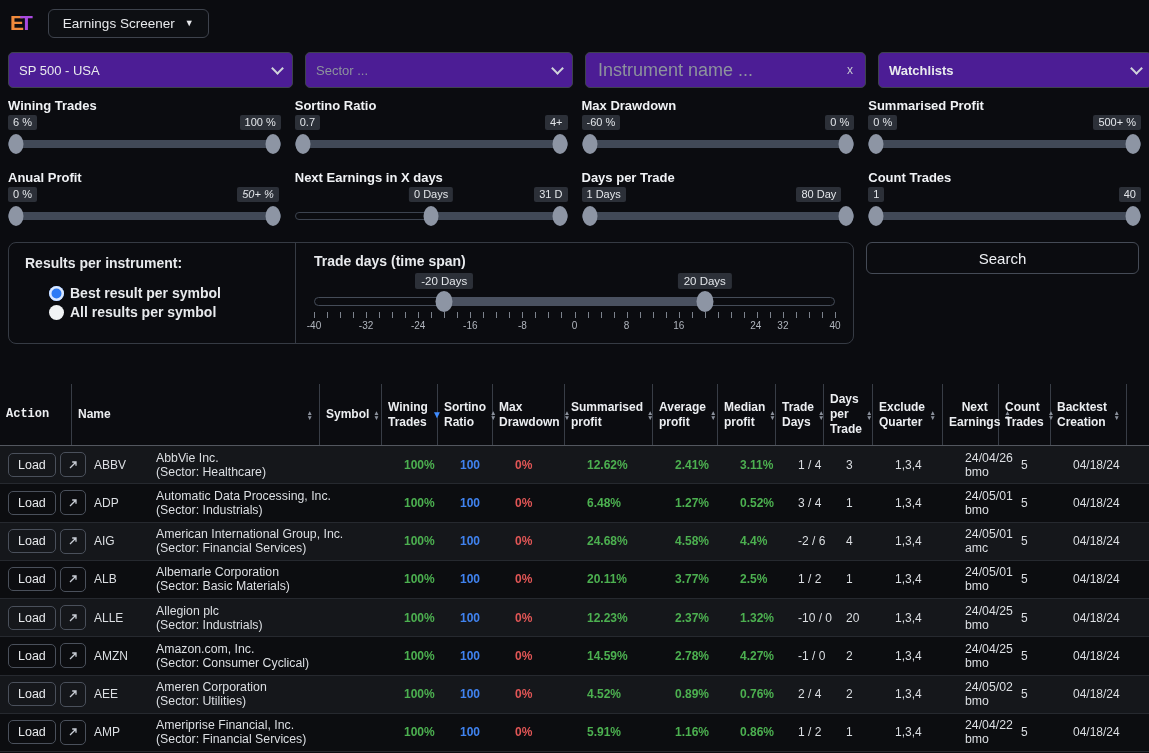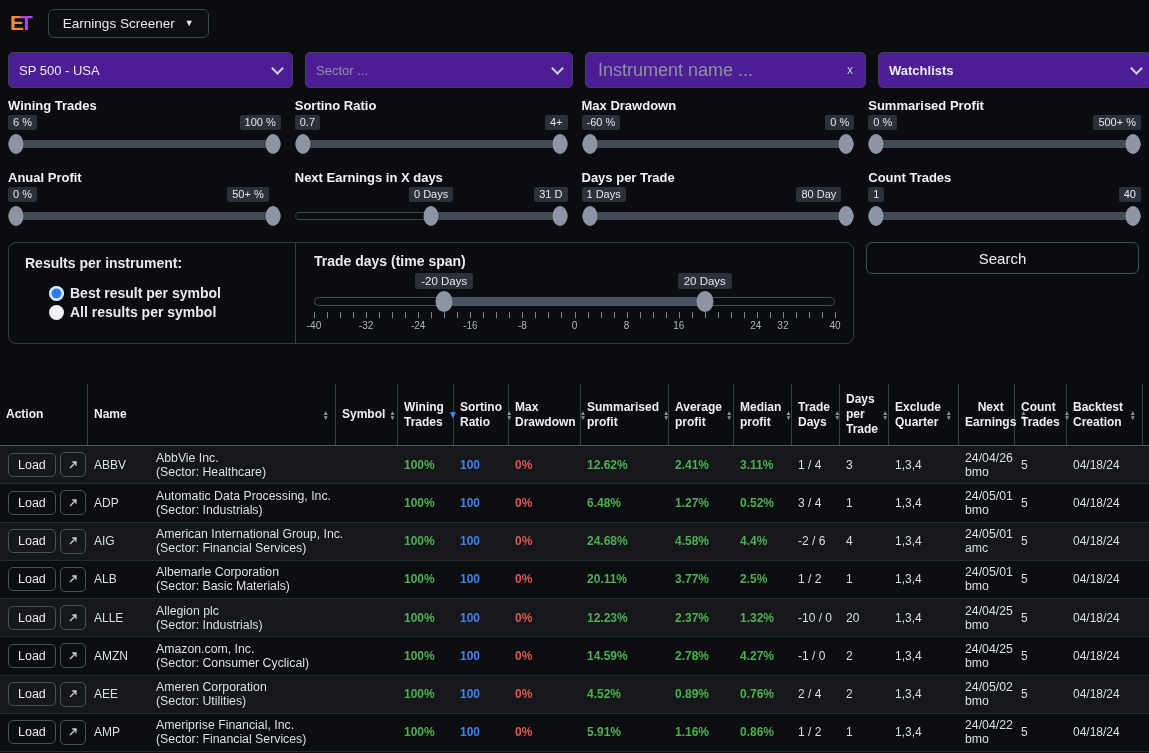--- a/index.html
+++ b/index.html
@@ -174,21 +174,21 @@
           <div class="sl-base"></div>
           <div class="sl-fill" style="left: 0%; width: 100%;"></div>
           <div class="sl-handle" style="left: clamp(8px, 0%, 100% - 8px);"></div>
           <div class="sl-handle" style="left: clamp(8px, 100%, 100% - 8px);"></div>
         </div>
       </div>
       <div class="sl-group">
         <div class="sl-title">Anual Profit</div>
         <div class="sl-badges">
           <span class="badge" style="left: 0px;">0 %</span>
-          <span class="badge" style="right: 12px;">50+ %</span>
+          <span class="badge" style="right: 2px; font-style: italic;">50+ %</span>
         </div>
         <div class="sl-track-wrap">
           <div class="sl-base"></div>
           <div class="sl-fill" style="left: 0%; width: 100%;"></div>
           <div class="sl-handle" style="left: clamp(8px, 0%, 100% - 8px);"></div>
           <div class="sl-handle" style="left: clamp(8px, 100%, 100% - 8px);"></div>
         </div>
       </div>
       <div class="sl-group">
         <div class="sl-title">Next Earnings in X days</div>
@@ -308,21 +308,21 @@
             <div class="td-ticklabel" style="left: 90%;">32</div>
             <div class="td-ticklabel" style="left: 100%;">40</div>
           </div>
       </div>
     </div>
     <button class="search-btn">Search</button>
   </div>
 
   <div class="table">
     <div id="thead" class="thead">
-        <div class="th" style="width: 88px;">
+        <div class="th" style="width: 72px; font-family: Liberation Mono, monospace;">
           <span class="lbl">Action</span>
         </div>
         <div class="th" style="width: 248px;">
           <span class="lbl">Name</span>
           <span class="sort-both">
             <span>▲</span>
             <span>▼</span>
           </span>
         </div>
         <div class="th" style="width: 62px;">

